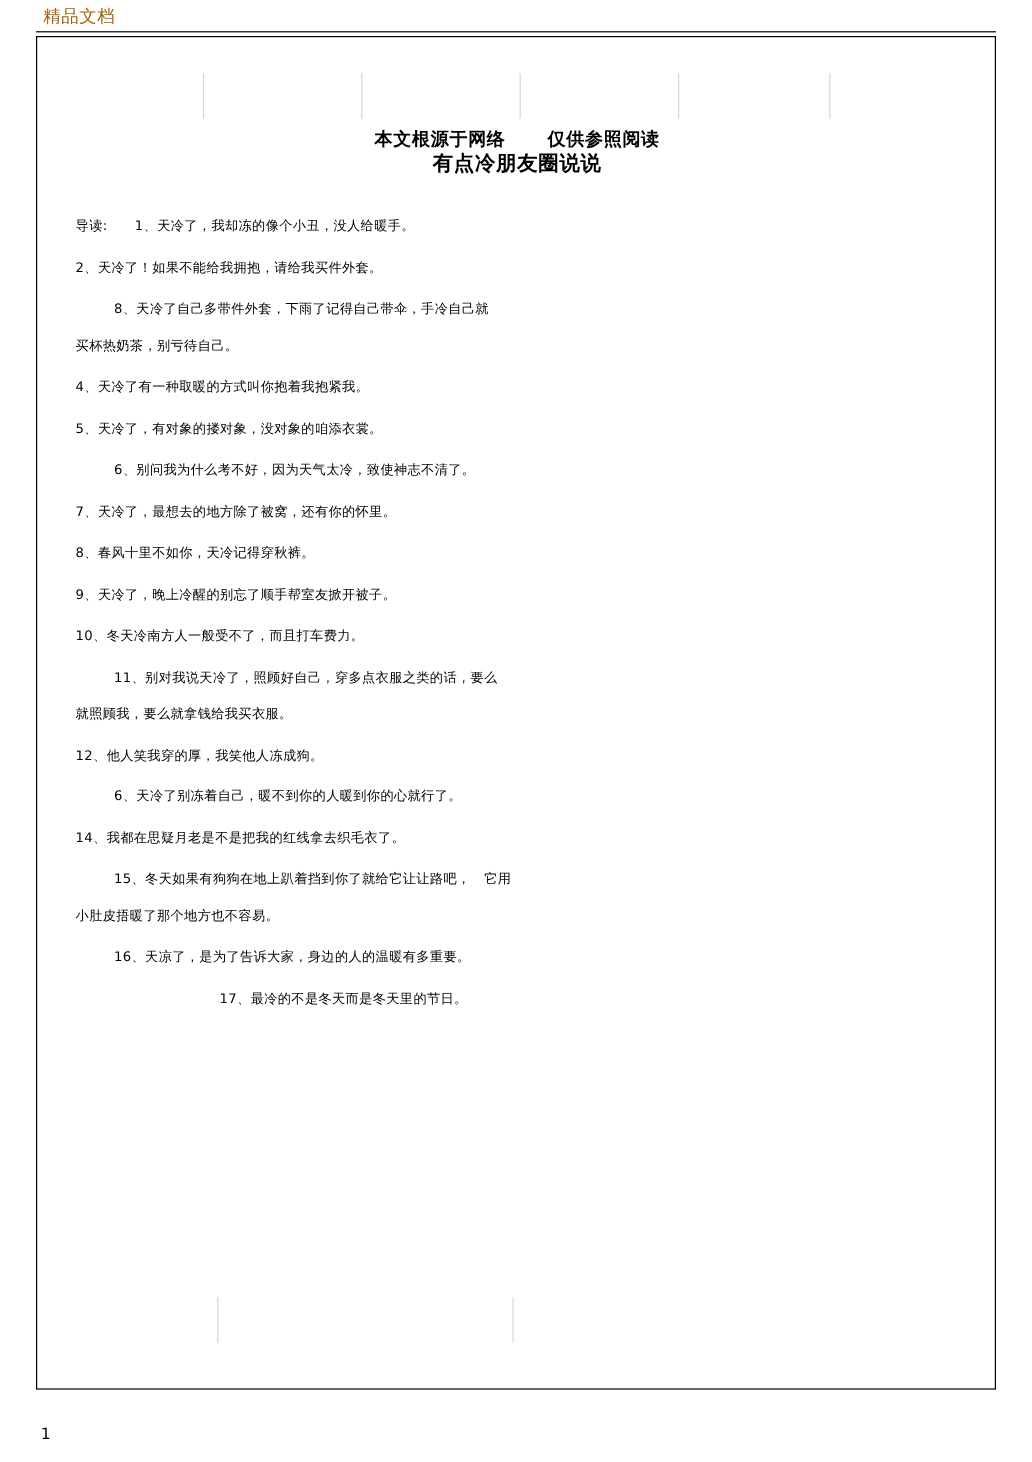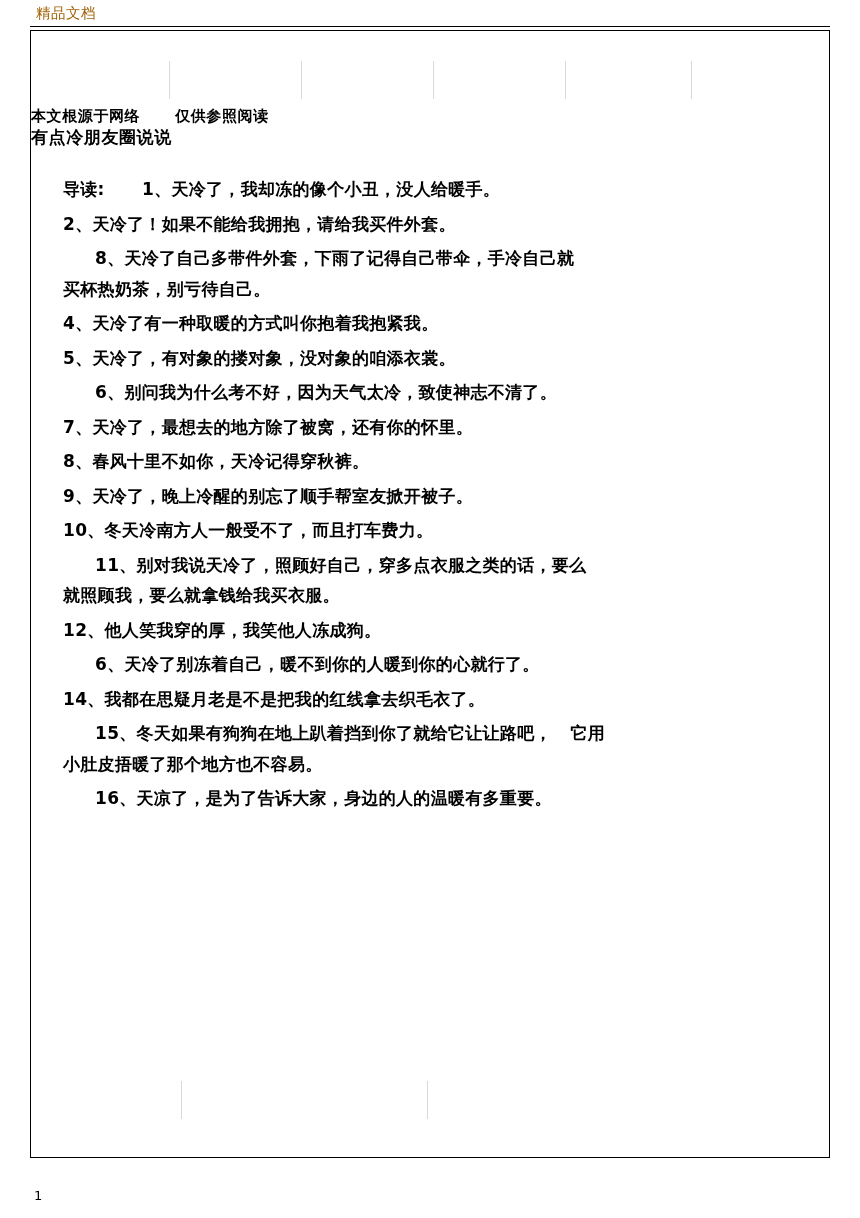--- a/index.html
+++ b/index.html
@@ -60,20 +60,21 @@
     width: 0;
     border-left: 1px solid #d8d8d8;
   }
 
   
   .title-block {
     position: absolute;
     left: 0;
     top: 74px;
     width: 800px;
+    text-align: center;
   }
   .title-line1 {
     font-family: "DejaVu Sans", "Liberation Sans", sans-serif;
     font-size: 15px;
     font-weight: bold;
     letter-spacing: 0.6px;
     line-height: 22px;
     white-space: pre;
   }
   .title-line2 {
@@ -86,22 +87,22 @@
 
   
   .body-block {
     position: absolute;
     left: 32px;
     top: 148px;
     width: 736px;
   }
   .para {
     font-family: "DejaVu Sans", "Liberation Sans", sans-serif;
-    font-size: 17px;
-    font-weight: bold;
+    font-size: 11px;
+    font-weight: normal;
     line-height: 20px;
     letter-spacing: 0.3px;
     margin: 0 0 14.5px 0;
     white-space: pre-wrap;
   }
   .para.indent {
     text-indent: 32px;
   }
   .para.indent-lead {
     text-indent: 0;
@@ -160,17 +161,18 @@
     <p class="para">9、天冷了，晚上冷醒的别忘了顺手帮室友掀开被子。</p>
     <p class="para">10、冬天冷南方人一般受不了，而且打车费力。</p>
     <p class="para indent">11、别对我说天冷了，照顾好自己，穿多点衣服之类的话，要么</p>
     <p class="para wrap-cont">就照顾我，要么就拿钱给我买衣服。</p>
     <p class="para">12、他人笑我穿的厚，我笑他人冻成狗。</p>
     <p class="para indent">6、天冷了别冻着自己，暖不到你的人暖到你的心就行了。</p>
     <p class="para">14、我都在思疑月老是不是把我的红线拿去织毛衣了。</p>
     <p class="para indent">15、冬天如果有狗狗在地上趴着挡到你了就给它让让路吧，   它用</p>
     <p class="para wrap-cont">小肚皮捂暖了那个地方也不容易。</p>
     <p class="para indent">16、天凉了，是为了告诉大家，身边的人的温暖有多重要。</p>
+    <p class="para centerish">17、最冷的不是冬天而是冬天里的节日。</p>
   </div>
 
 </div>
 
 <div class="footer-page">1</div>
 
 </body></html>

